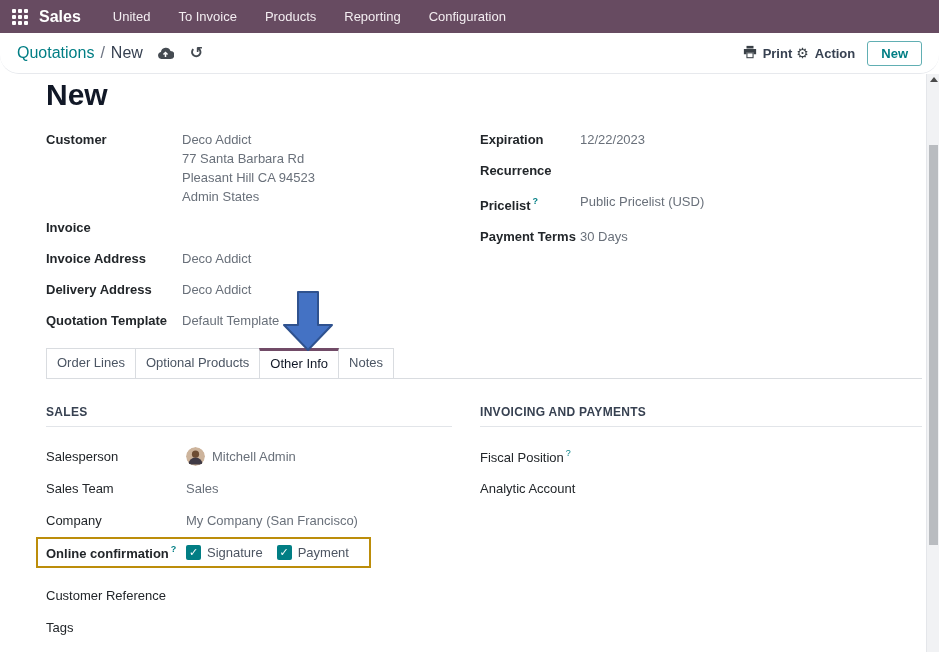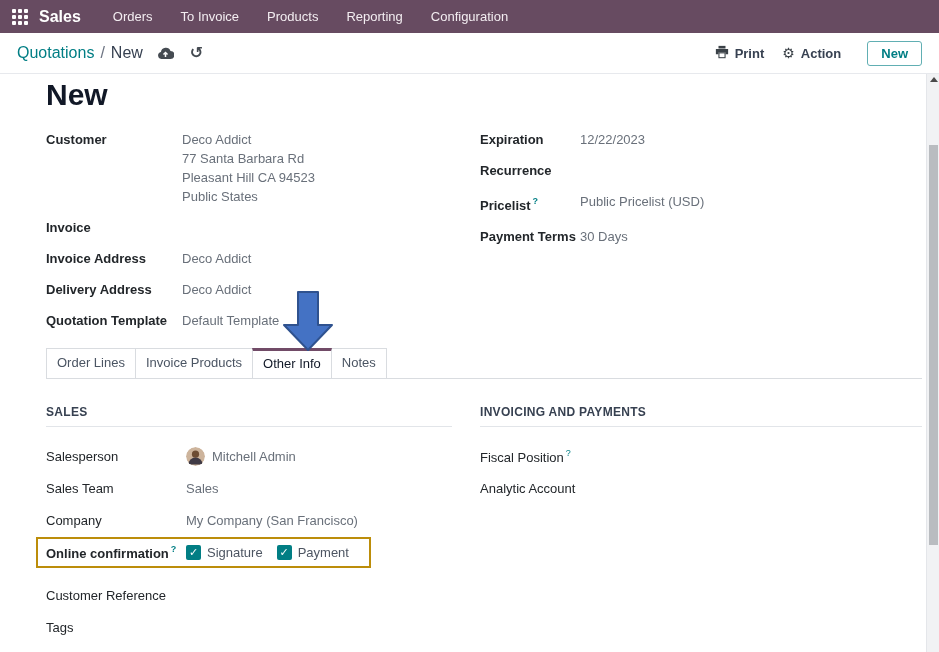--- a/index.html
+++ b/index.html
@@ -9,29 +9,29 @@
   
   .navbar { height:33px; background:#674B61; display:flex; align-items:center; padding:0 12px; }
   .apps-icon { display:grid; grid-template-columns:repeat(3,4px); grid-gap:2px; margin-right:11px; cursor:pointer; }
   .apps-icon i { width:4px; height:4px; background:#fff; border-radius:1px; display:block; }
   .app-name { color:#fff; font-size:16px; font-weight:700; margin-right:18px; cursor:pointer; }
   .nav-menu { display:flex; align-items:center; }
   .nav-item { color:#f3edf1; font-size:13px; padding:0 14px; line-height:33px; cursor:pointer; text-decoration:none; }
 
   
   .control-panel { height:41px; display:flex; align-items:center; justify-content:space-between;
-    padding:0 17px; border-bottom:1px solid #e7e9ed; background:#fff; }
+    padding:0 17px; border-bottom:1px solid #e7e9ed; background:#fff;border-radius:19px; }
   .cp-left { display:flex; align-items:center; }
   .bc-parent { color:#017E84; font-size:16px; cursor:pointer; }
   .bc-sep { color:#6b7280; font-size:16px; margin:0 6px; }
   .bc-current { color:#374151; font-size:16px; }
   .save-icon { margin-left:14px; display:flex; align-items:center; cursor:pointer; }
   .discard-icon { margin-left:16px; font-family:"DejaVu Sans", sans-serif; font-size:16px; font-weight:600;
     color:#454B52; line-height:1; cursor:pointer; }
-  .cp-right { display:flex; align-items:center; gap:18px; }
+  .cp-right { display:flex; align-items:center; gap:4px; }
   .cp-btn { display:flex; align-items:center; gap:6px; background:none; border:none; color:#374151;
     font-size:13px; font-weight:600; font-family:inherit; cursor:pointer; }
   .gear-glyph { font-family:"DejaVu Sans", sans-serif; font-size:14px; color:#3a4147; line-height:1; }
   .new-btn { color:#017E84; background:#fff; border:1px solid #61afb3; border-radius:3px;
     font-size:13px; font-weight:600; font-family:inherit; padding:4px 13px; margin-left:8px; cursor:pointer; }
 
   
   .sheet { padding:4px 17px 0 46px; position:relative; }
   .title { font-size:30px; line-height:34px; font-weight:600; color:#111827; margin-bottom:18px; }
 
@@ -94,21 +94,21 @@
       <i></i>
       <i></i>
       <i></i>
       <i></i>
       <i></i>
       <i></i>
       <i></i>
   </span>
   <span class="app-name">Sales</span>
   <span class="nav-menu">
-    <a class="nav-item">Orders</a>
+    <a class="nav-item">United</a>
     <a class="nav-item">To Invoice</a>
     <a class="nav-item">Products</a>
     <a class="nav-item">Reporting</a>
     <a class="nav-item">Configuration</a>
   </span>
 </nav>
 
 <div class="control-panel">
   <div class="cp-left">
     <span class="bc-parent">Quotations</span>
@@ -146,21 +146,21 @@
   <h1 class="title">New</h1>
 
   <div class="field-grid">
     <div class="fcol-left">
       <div class="frow">
         <label>Customer</label>
         <div class="fval">
           <div class="line">Deco Addict</div>
           <div class="line">77 Santa Barbara Rd</div>
           <div class="line">Pleasant Hill CA 94523</div>
-          <div class="line">Public States</div>
+          <div class="line">Admin States</div>
         </div>
       </div>
       <div class="frow">
         <label>Invoice</label>
         <div class="fval"></div>
       </div>
       <div class="frow">
         <label>Invoice Address</label>
         <div class="fval">Deco Addict</div>
       </div>
@@ -189,21 +189,21 @@
       </div>
       <div class="frow">
         <label>Payment Terms</label>
         <div class="fval">30 Days</div>
       </div>
     </div>
   </div>
 
   <div class="tabs">
     <div class="tab">Order Lines</div>
-    <div class="tab">Invoice Products</div>
+    <div class="tab">Optional Products</div>
     <div class="tab active">Other Info</div>
     <div class="tab">Notes</div>
   </div>
 
   <div class="tab-content">
     <div class="tc-left">
       <div class="section-heading">SALES</div>
 
       <div class="srow">
         <label>Salesperson</label>

